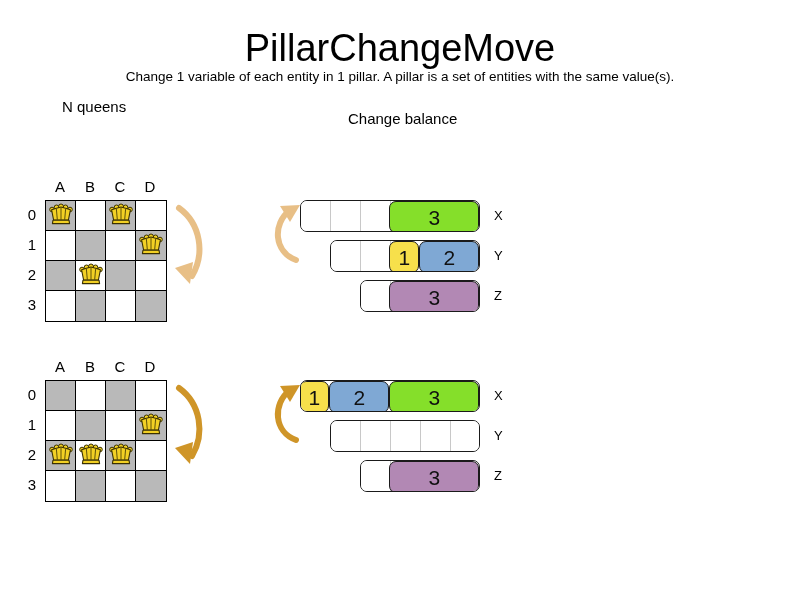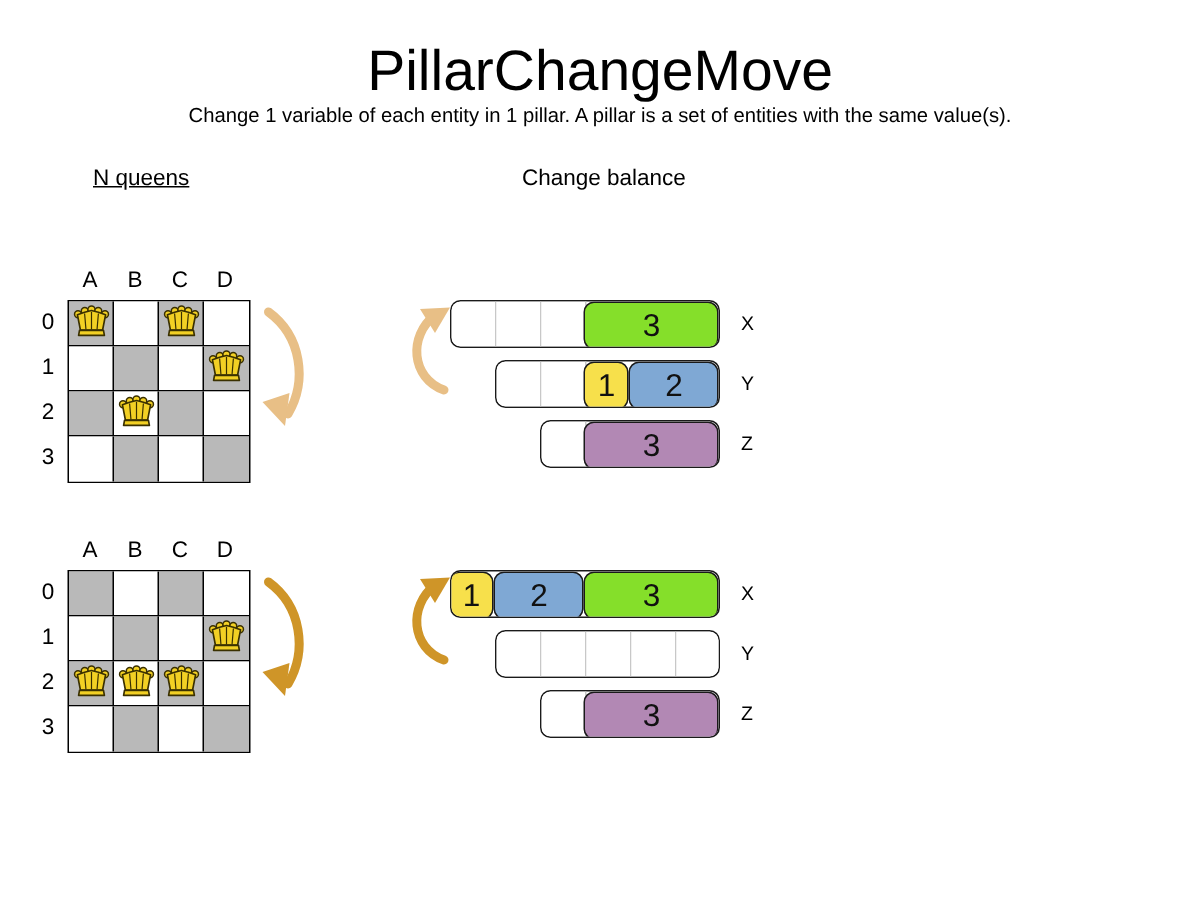--- a/index.html
+++ b/index.html
@@ -41,21 +41,21 @@
     white-space: nowrap;
   }
 
   
   .section-heading {
     position: absolute;
     font-size: 15px;
     line-height: 18px;
     white-space: nowrap;
   }
-  #heading-nqueens { left: 62px; top: 110px; text-decoration: underline; }
+  #heading-nqueens { left: 62px; top: 98px; }
   #heading-cloud   { left: 348px; top: 110px; }
 
   
   .board-block { position: absolute; }
   #board-block-top    { left: 45px; top: 200px; }
   #board-block-bottom { left: 45px; top: 380px; }
 
   .col-labels {
     position: absolute;
     top: -21px;

